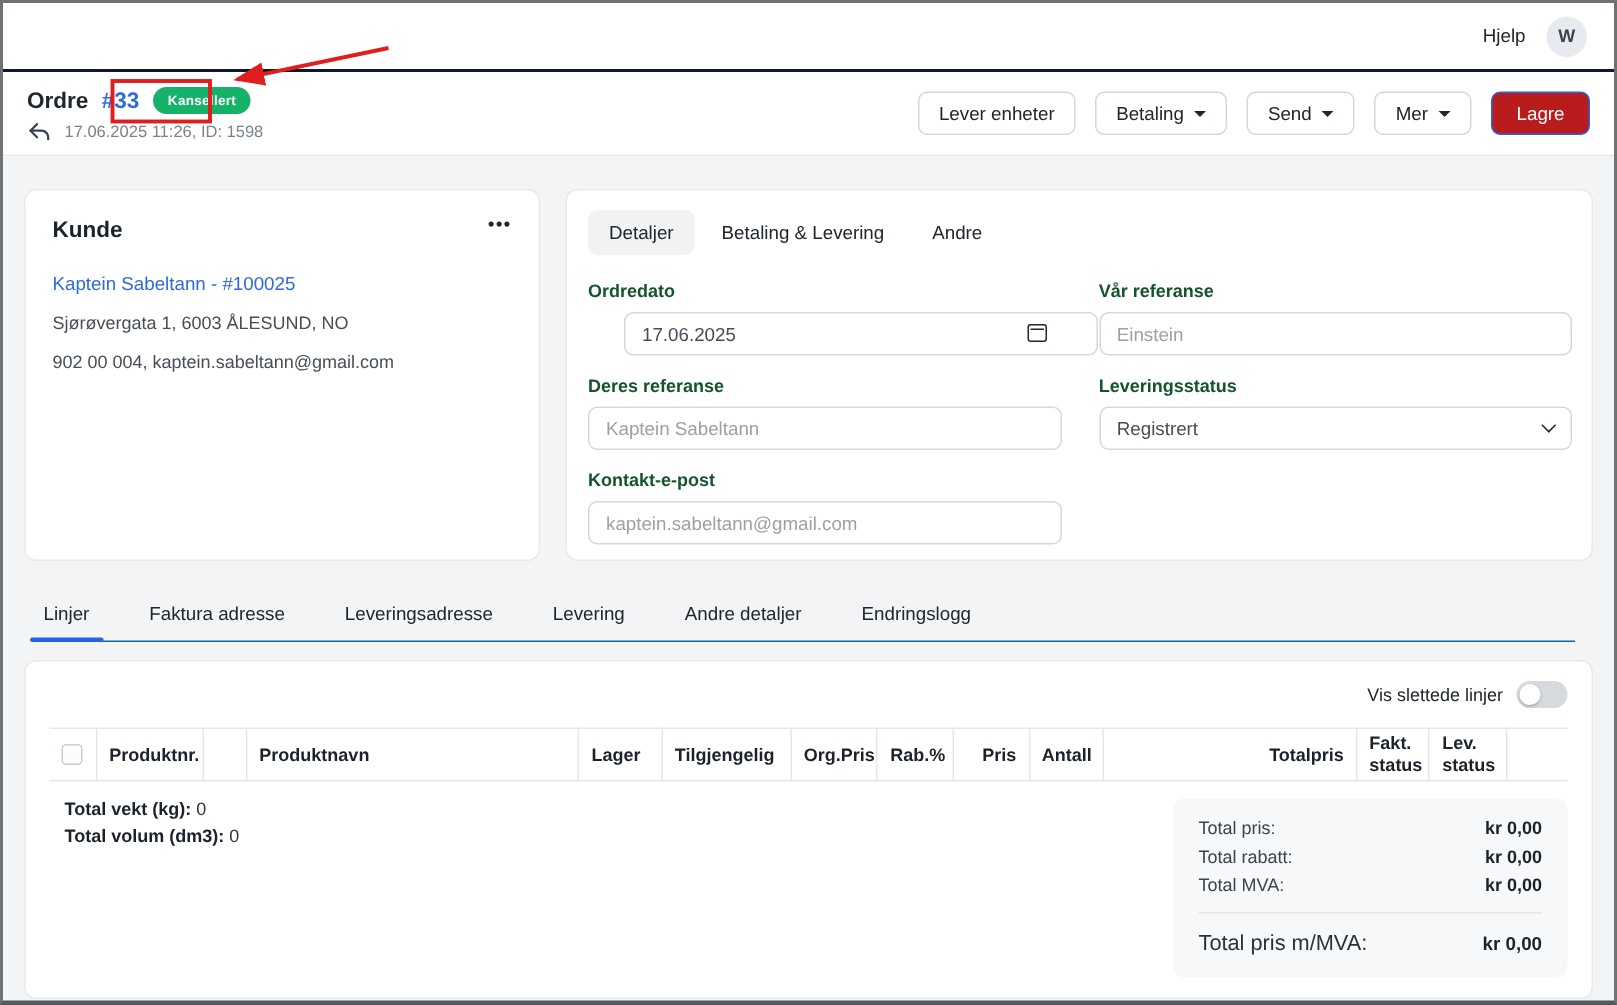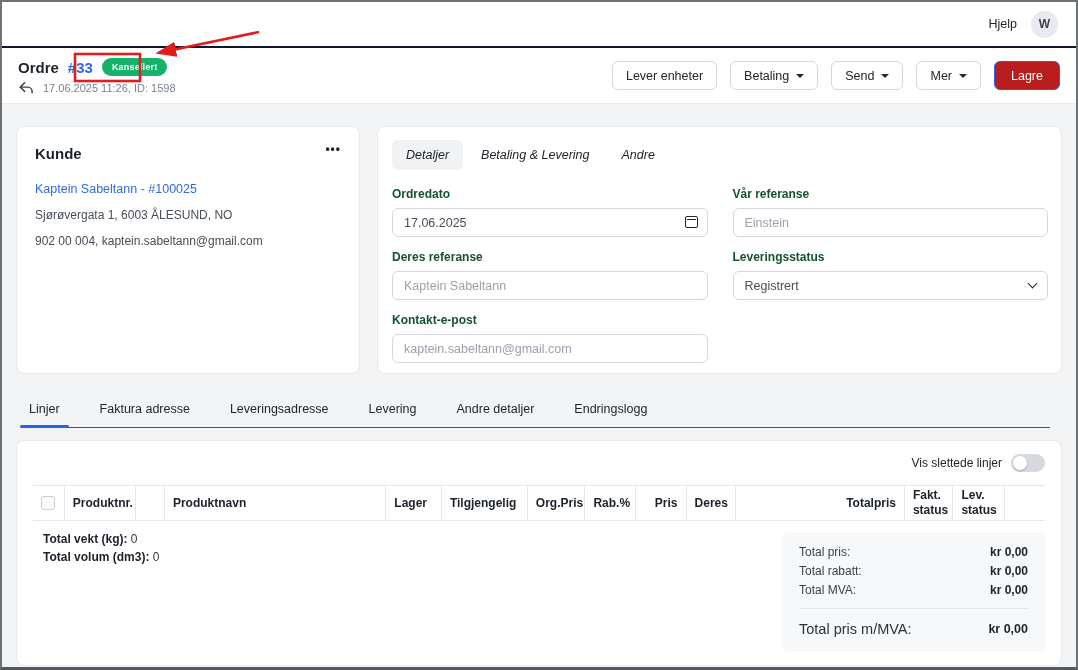--- a/index.html
+++ b/index.html
@@ -55,33 +55,33 @@
   .card { background:#fff; border:1px solid #e7e9ec; border-radius:8px; }
   .customer-card { width:344px; height:248px; padding:18px 18px; flex:none; }
   .customer-head { display:flex; justify-content:space-between; align-items:flex-start;gap:32px; }
   .card-title { font-size:15px; font-weight:bold; color:#1c222b; }
   .kebab { font-size:12px; font-weight:bold; color:#20262e; letter-spacing:1px; cursor:pointer; line-height:8px; }
   .customer-link { display:block; margin-top:20px; font-size:12.5px; color:#2f6bdb; text-decoration:none; cursor:pointer; }
   .customer-line { margin-top:12px; font-size:12px; color:#474e58; }
 
   .details-card { flex:1; height:248px; padding:13px 13px 0 14px; }
   .dtabs { display:flex; align-items:center; gap:4px; }
-  .dtab { font-size:12.5px; color:#20262e; padding:8px 14px; border-radius:6px; cursor:pointer;font-style:italic; }
+  .dtab { font-size:12.5px; color:#20262e; padding:8px 14px; border-radius:6px; cursor:pointer; }
   .dtab.active { background:#f1f2f4; }
   .form-grid { display:grid; grid-template-columns:1fr 1fr; column-gap:25px; margin-top:17px; }
   .field { margin-bottom:13px; }
   .field label { display:block; font-size:12px; font-weight:bold; color:#14532d; margin-bottom:7px; }
   .tbox {
     width:100%; height:29px; border:1px solid #d4d8dd; border-radius:6px; background:#fff;
     font-size:12.5px; padding:0 11px; font-family:"Liberation Sans", sans-serif;
     display:flex; align-items:center; justify-content:space-between;
   }
   input.tbox { color:#9aa1ab; }
   .date-wrap { position:relative; }
-  .date-wrap input { padding-right:30px; color:#474e58; }
+  .date-wrap input { padding-right:30px; color:#474e58;margin-left:24px; }
   .cal-icon { position:absolute; right:10px; top:8px; width:13px; height:12px; border:1.4px solid #20262e; border-radius:2px; }
   .cal-icon::before { content:""; position:absolute; left:1px; right:1px; top:1.5px; height:1.6px; background:#20262e; }
   .select { cursor:pointer; color:#474e58; }
   .chev { width:7px; height:7px; border-right:1.8px solid #20262e; border-bottom:1.8px solid #20262e; transform:rotate(45deg); margin-top:-4px; }
 
   
   .stabs { display:flex; gap:38px; margin:24px 12px 0 12px; border-bottom:1px solid #0369a1; }
   .stab { font-size:12.5px; color:#20262e; padding:4px 1px 11px 1px; cursor:pointer; position:relative; }
   .stab.active { font-weight:normal; }
   .stab.active::after { content:""; position:absolute; left:-8px; right:-8px; bottom:-1px; height:3px; background:#2563eb; border-radius:2px; }
@@ -263,21 +263,21 @@
             <tr>
           <th><span class="cb"></span></th>
           <th>Produktnr.</th>
           <th></th>
           <th>Produktnavn</th>
           <th>Lager</th>
           <th>Tilgjengelig</th>
           <th class="r">Org.Pris</th>
           <th class="r">Rab.%</th>
           <th class="r">Pris</th>
-          <th class="r">Deres</th>
+          <th class="r">Antall</th>
           <th class="r">Totalpris</th>
           <th>Fakt. status</th>
           <th>Lev. status</th>
           <th></th>
         </tr>
       </tbody>
         </table>
 
       <div class="below-table">
         <div class="weights">

